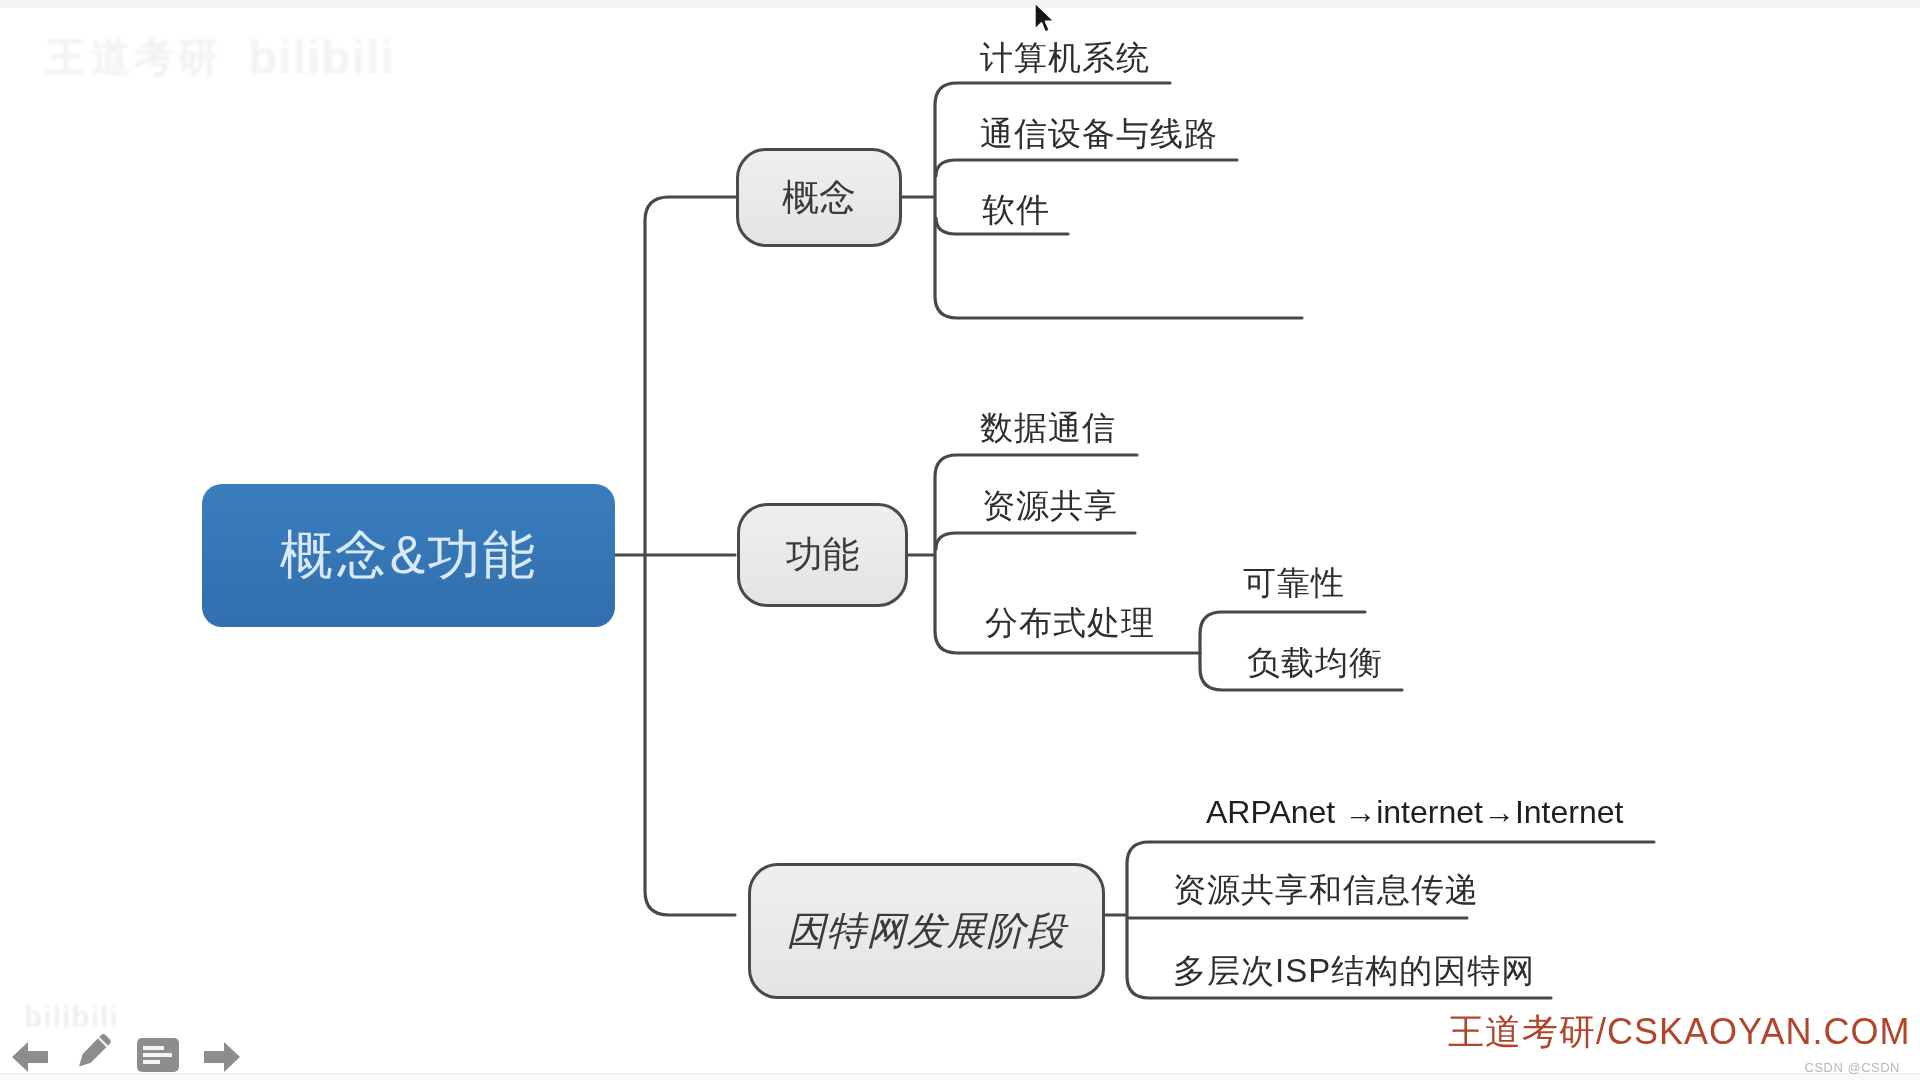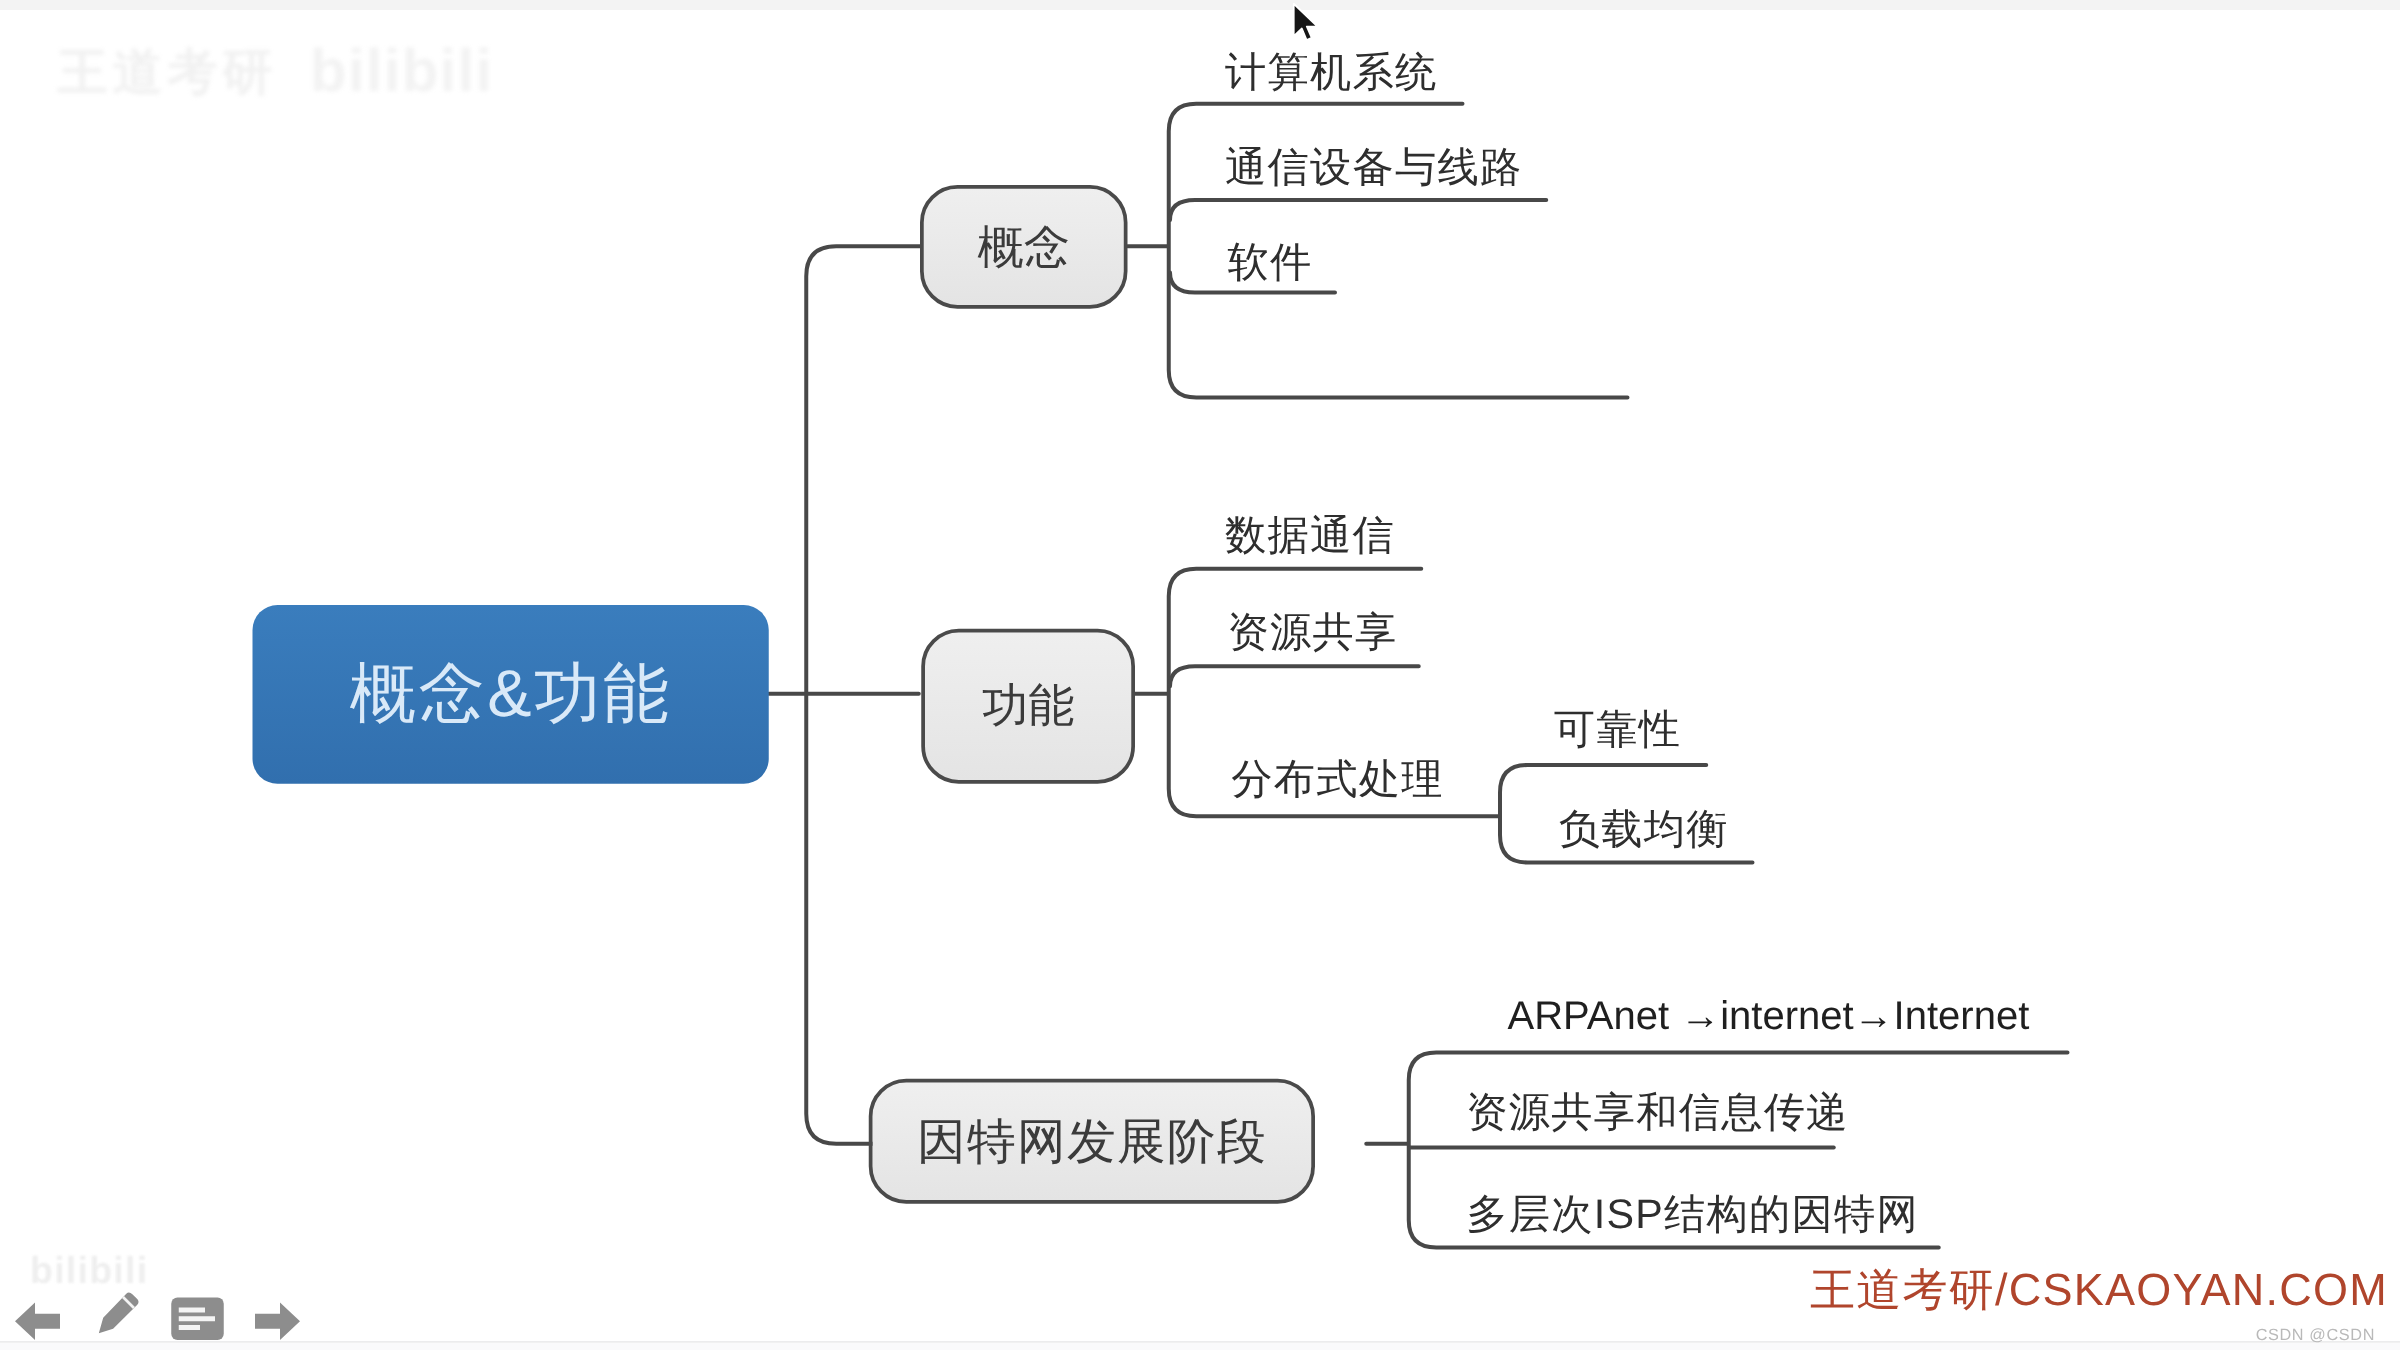--- a/index.html
+++ b/index.html
@@ -20,22 +20,22 @@
   .root-node{
     left:202px;top:484px;width:413px;height:143px;border-radius:20px;
     background:linear-gradient(180deg,#3a7dbd,#316fae);
     color:#d9e9f8;font-size:53px;letter-spacing:2px;
   }
   .branch-box{
     background:linear-gradient(180deg,#efefef,#e4e4e4);
     border:3px solid #4a4a4a;border-radius:30px;color:#3b3b3b;
   }
   .box-concept{left:736px;top:148px;width:166px;height:99px;font-size:37px;}
-  .box-function{left:737px;top:503px;width:171px;height:124px;font-size:37px;}
-  .box-internet{left:695px;top:863px;width:357px;height:100px;font-size:39px;letter-spacing:1px;}
+  .box-function{left:737px;top:503px;width:171px;height:104px;font-size:37px;}
+  .box-internet{left:748px;top:863px;width:357px;height:136px;font-size:39px;letter-spacing:1px;font-style:italic;}
 
   .leaf{
     position:absolute;z-index:3;color:#2e2e2e;font-size:33px;white-space:nowrap;letter-spacing:1px;
   }
   .leaf-latin{font-size:32px;letter-spacing:0;color:#1f1f1f;}
 
   .wm-topleft{
     position:absolute;left:46px;top:30px;z-index:2;display:flex;gap:26px;align-items:flex-start;
     opacity:.45;filter:blur(1.5px);pointer-events:none;
   }

